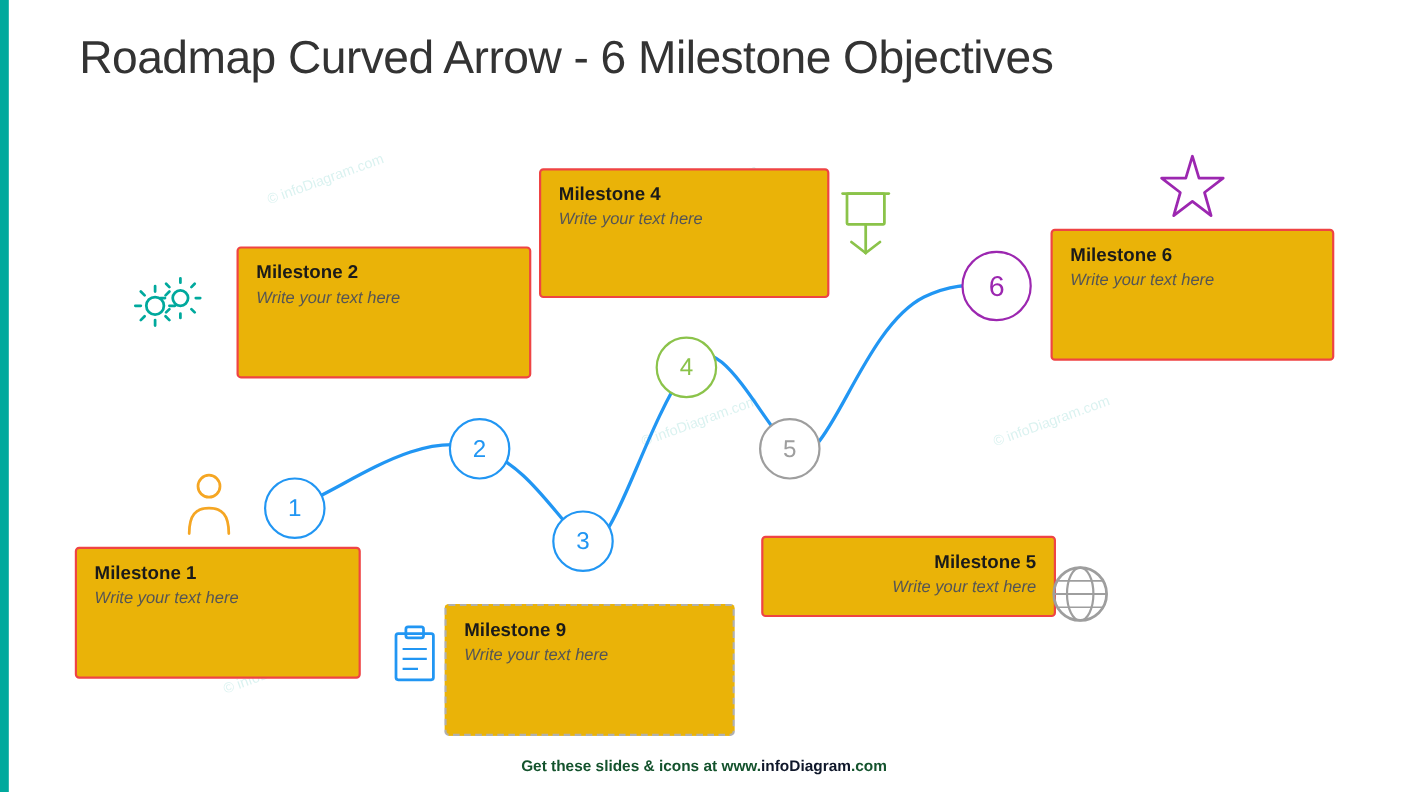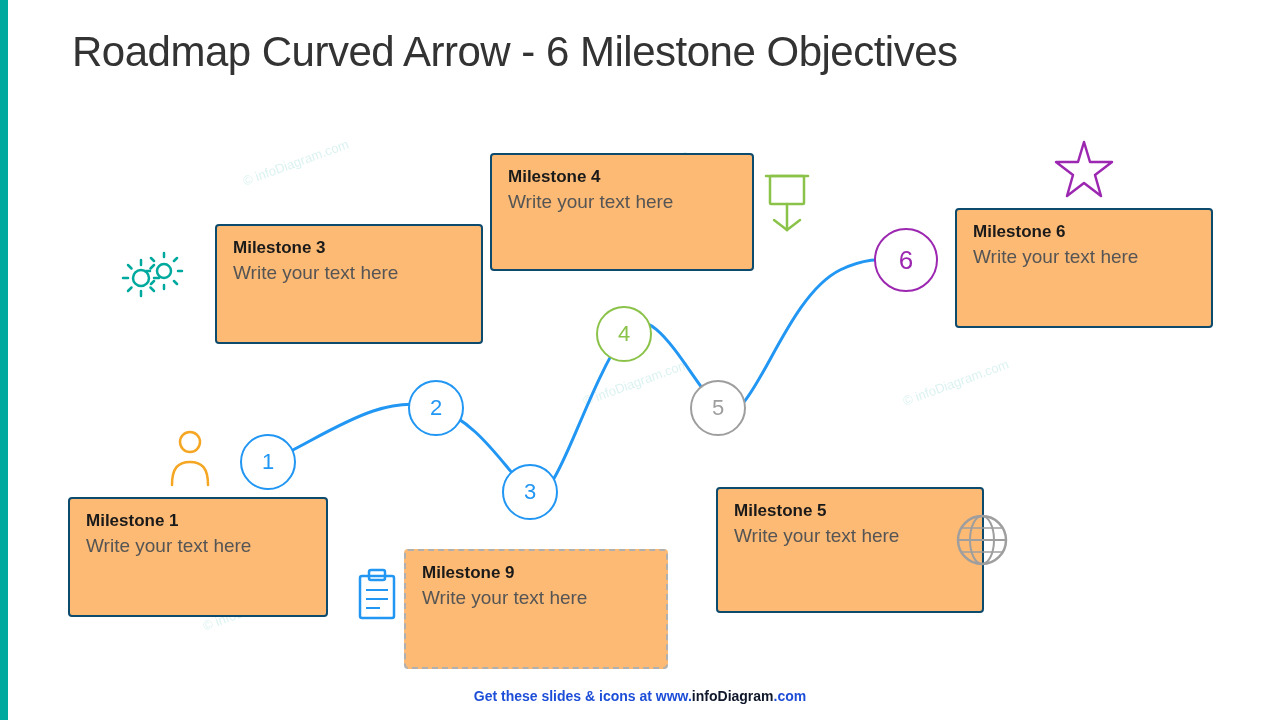--- a/index.html
+++ b/index.html
@@ -49,44 +49,45 @@
       position: absolute;
       bottom: 16px;
       left: 50%;
       transform: translateX(-50%);
       font-size: 14px;
       color: #aaa;
       white-space: nowrap;
     }
     .footer span {
       font-weight: 700;
-      color: #1d4ed8;
+      color: #14532d;
     }
 
     
     .milestone-box {
       position: absolute;
-      border: 2px solid #0c4a6e;
+      border: 2px solid #ef4444;
       border-radius: 4px;
       padding: 12px 16px;
-      background: #fdba74;
+      background: #eab308;
     }
     .milestone-box.dashed {
       border-style: dashed;
       border-color: #b0b0b0;
     }
     .milestone-box .m-title {
       font-weight: 700;
       font-size: 17px;
       color: #1a1a1a;
       margin-bottom: 4px;
     }
     .milestone-box .m-text {
-      font-size: 19px;
+      font-size: 15px;
       color: #555;
+      font-style: italic;
     }
 
     
     .circle-node {
       position: absolute;
       border-radius: 50%;
       display: flex;
       align-items: center;
       justify-content: center;
       font-size: 22px;
@@ -152,35 +153,35 @@
 
   <polygon points="906,250 930,260 906,270" fill="#2196f3"></polygon>
 </svg>
 
 <div class="milestone-box" style="left:68px;top:497px;width:260px;height:120px;">
   <div class="m-title">Milestone 1</div>
   <div class="m-text">Write your text here</div>
 </div>
 
 <div class="milestone-box" style="left:215px;top:224px;width:268px;height:120px;">
-  <div class="m-title">Milestone 3</div>
+  <div class="m-title">Milestone 2</div>
   <div class="m-text">Write your text here</div>
 </div>
 
 <div class="milestone-box dashed" style="left:404px;top:549px;width:264px;height:120px;">
   <div class="m-title">Milestone 9</div>
   <div class="m-text">Write your text here</div>
 </div>
 
 <div class="milestone-box" style="left:490px;top:153px;width:264px;height:118px;">
   <div class="m-title">Milestone 4</div>
   <div class="m-text">Write your text here</div>
 </div>
 
-<div class="milestone-box" style="left:716px;top:487px;width:268px;height:126px;">
+<div class="milestone-box" style="left:692px;top:487px;width:268px;height:74px;text-align:right;">
   <div class="m-title">Milestone 5</div>
   <div class="m-text">Write your text here</div>
 </div>
 
 <div class="milestone-box" style="left:955px;top:208px;width:258px;height:120px;">
   <div class="m-title">Milestone 6</div>
   <div class="m-text">Write your text here</div>
 </div>
 
 <div class="circle-node" style="left:240px;top:434px;width:56px;height:56px;border-color:#2196f3;color:#2196f3;">

